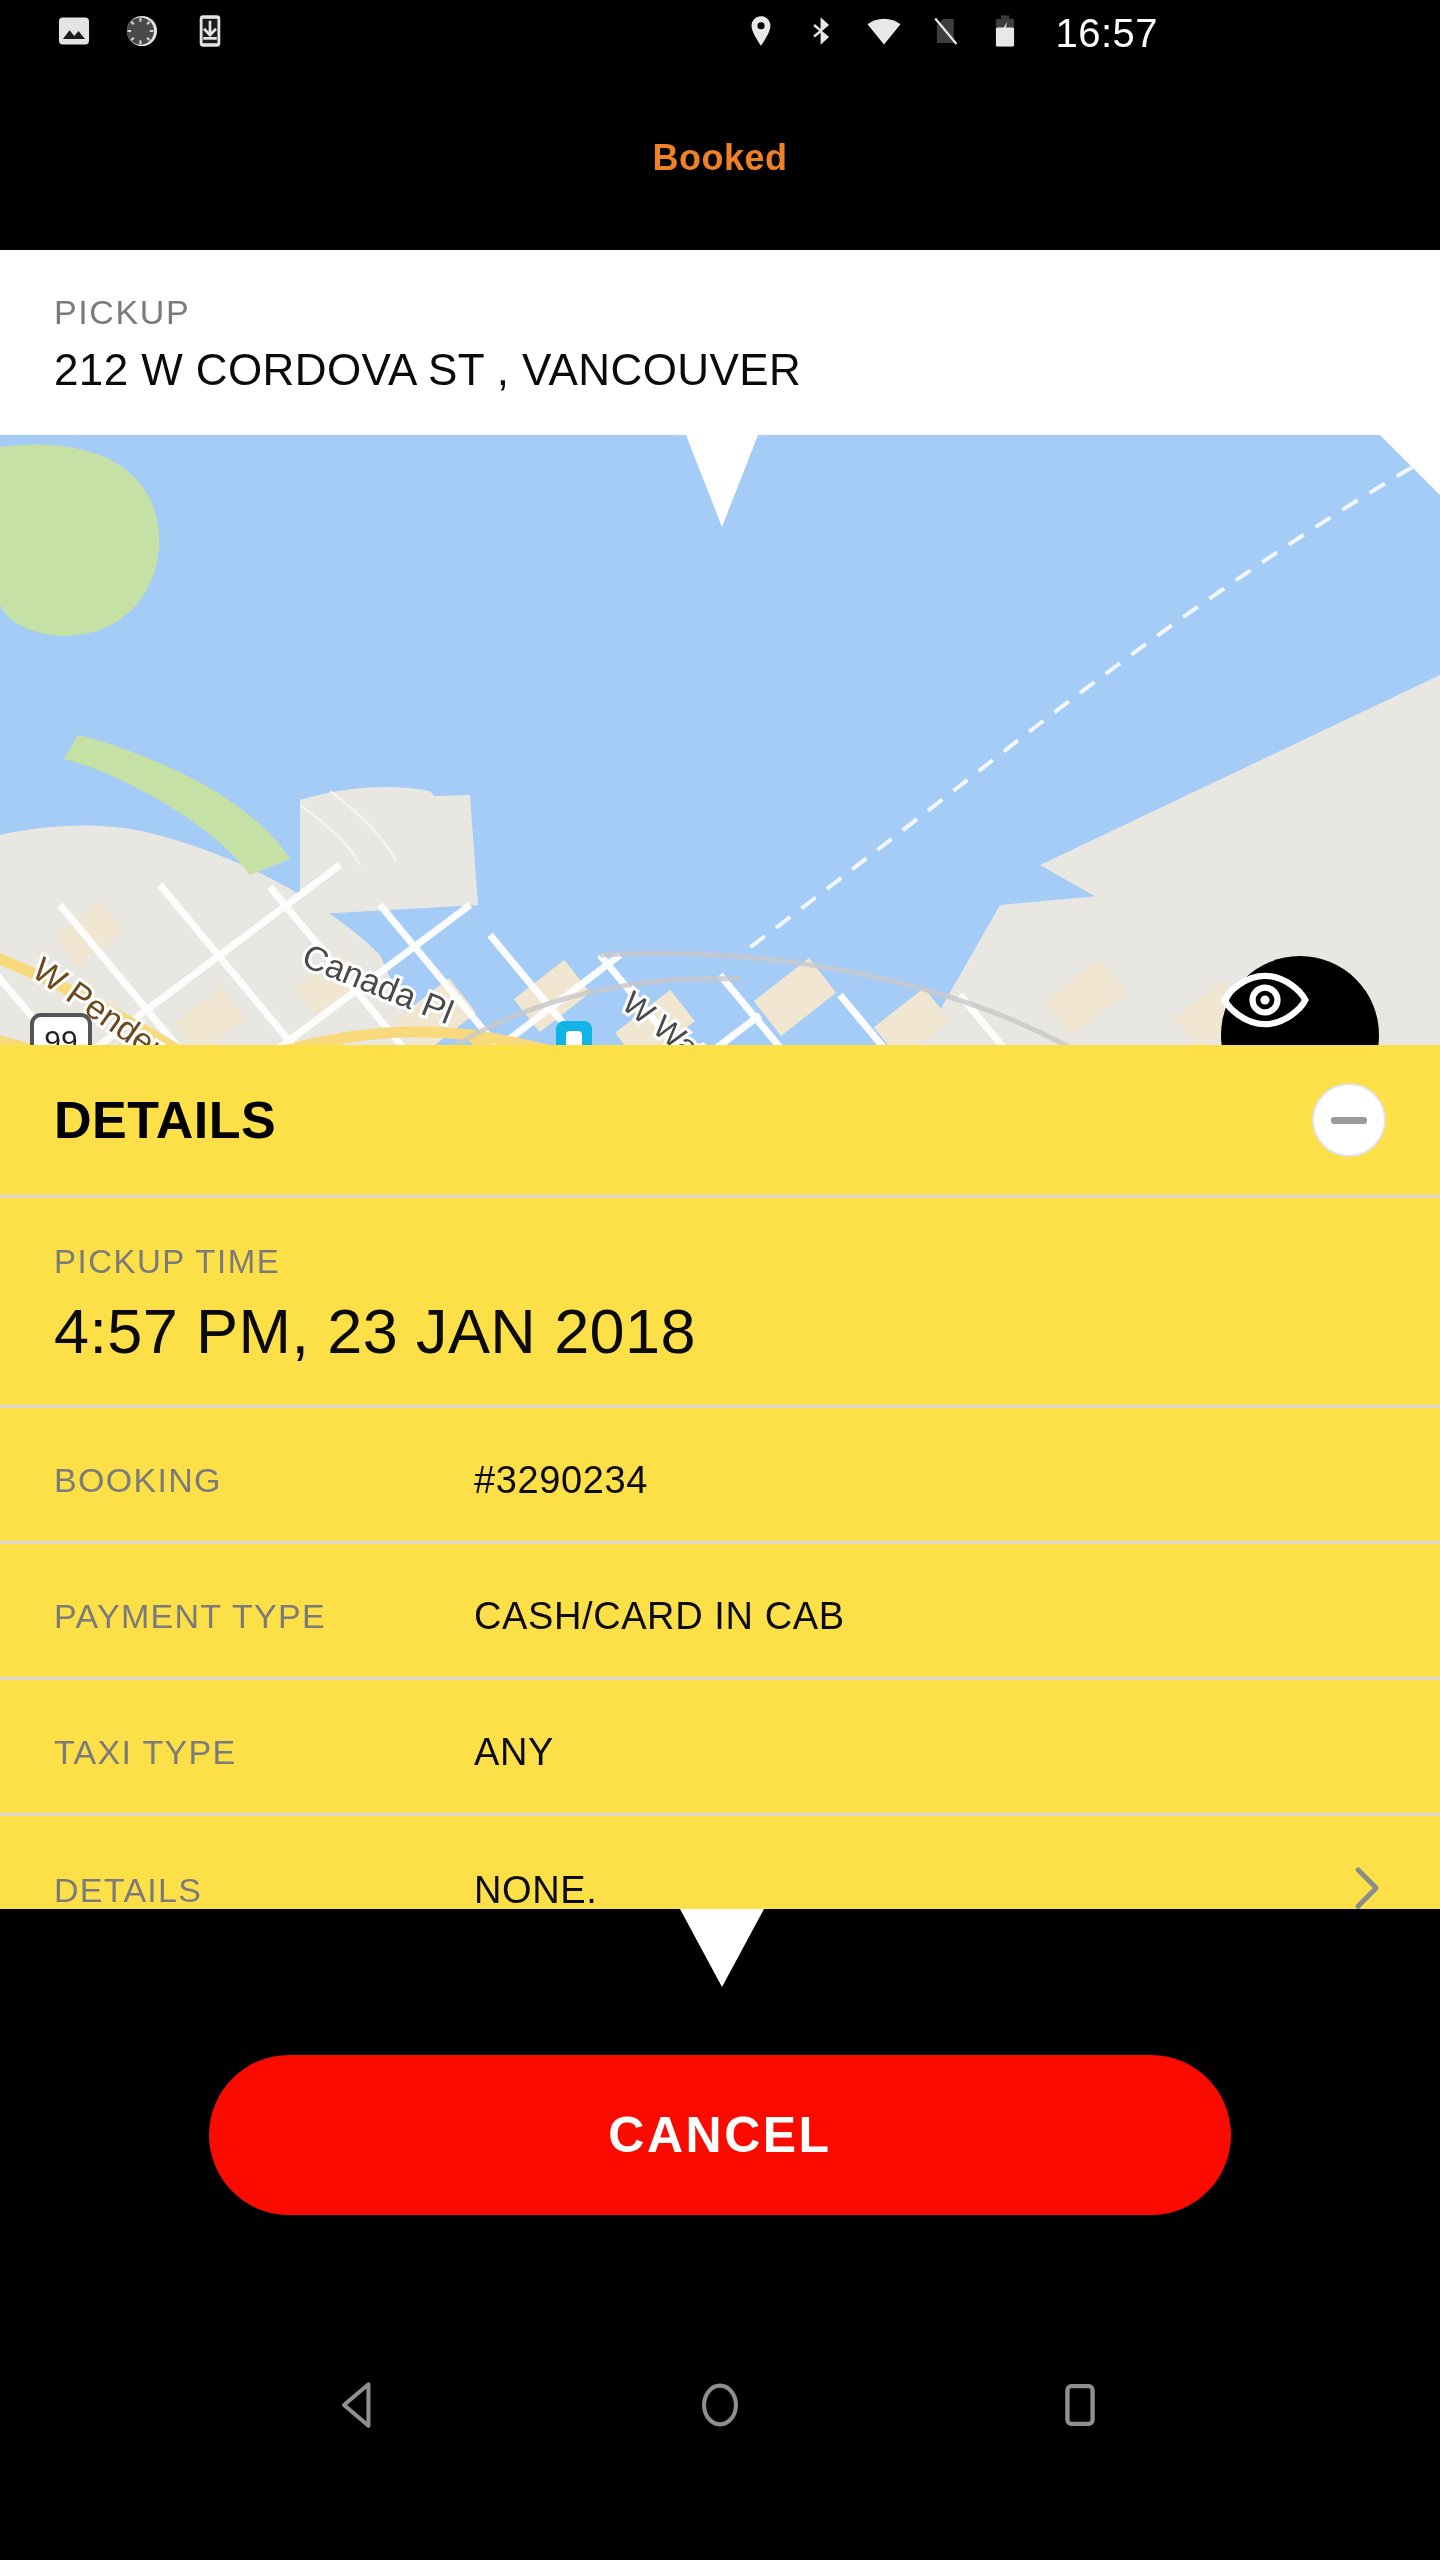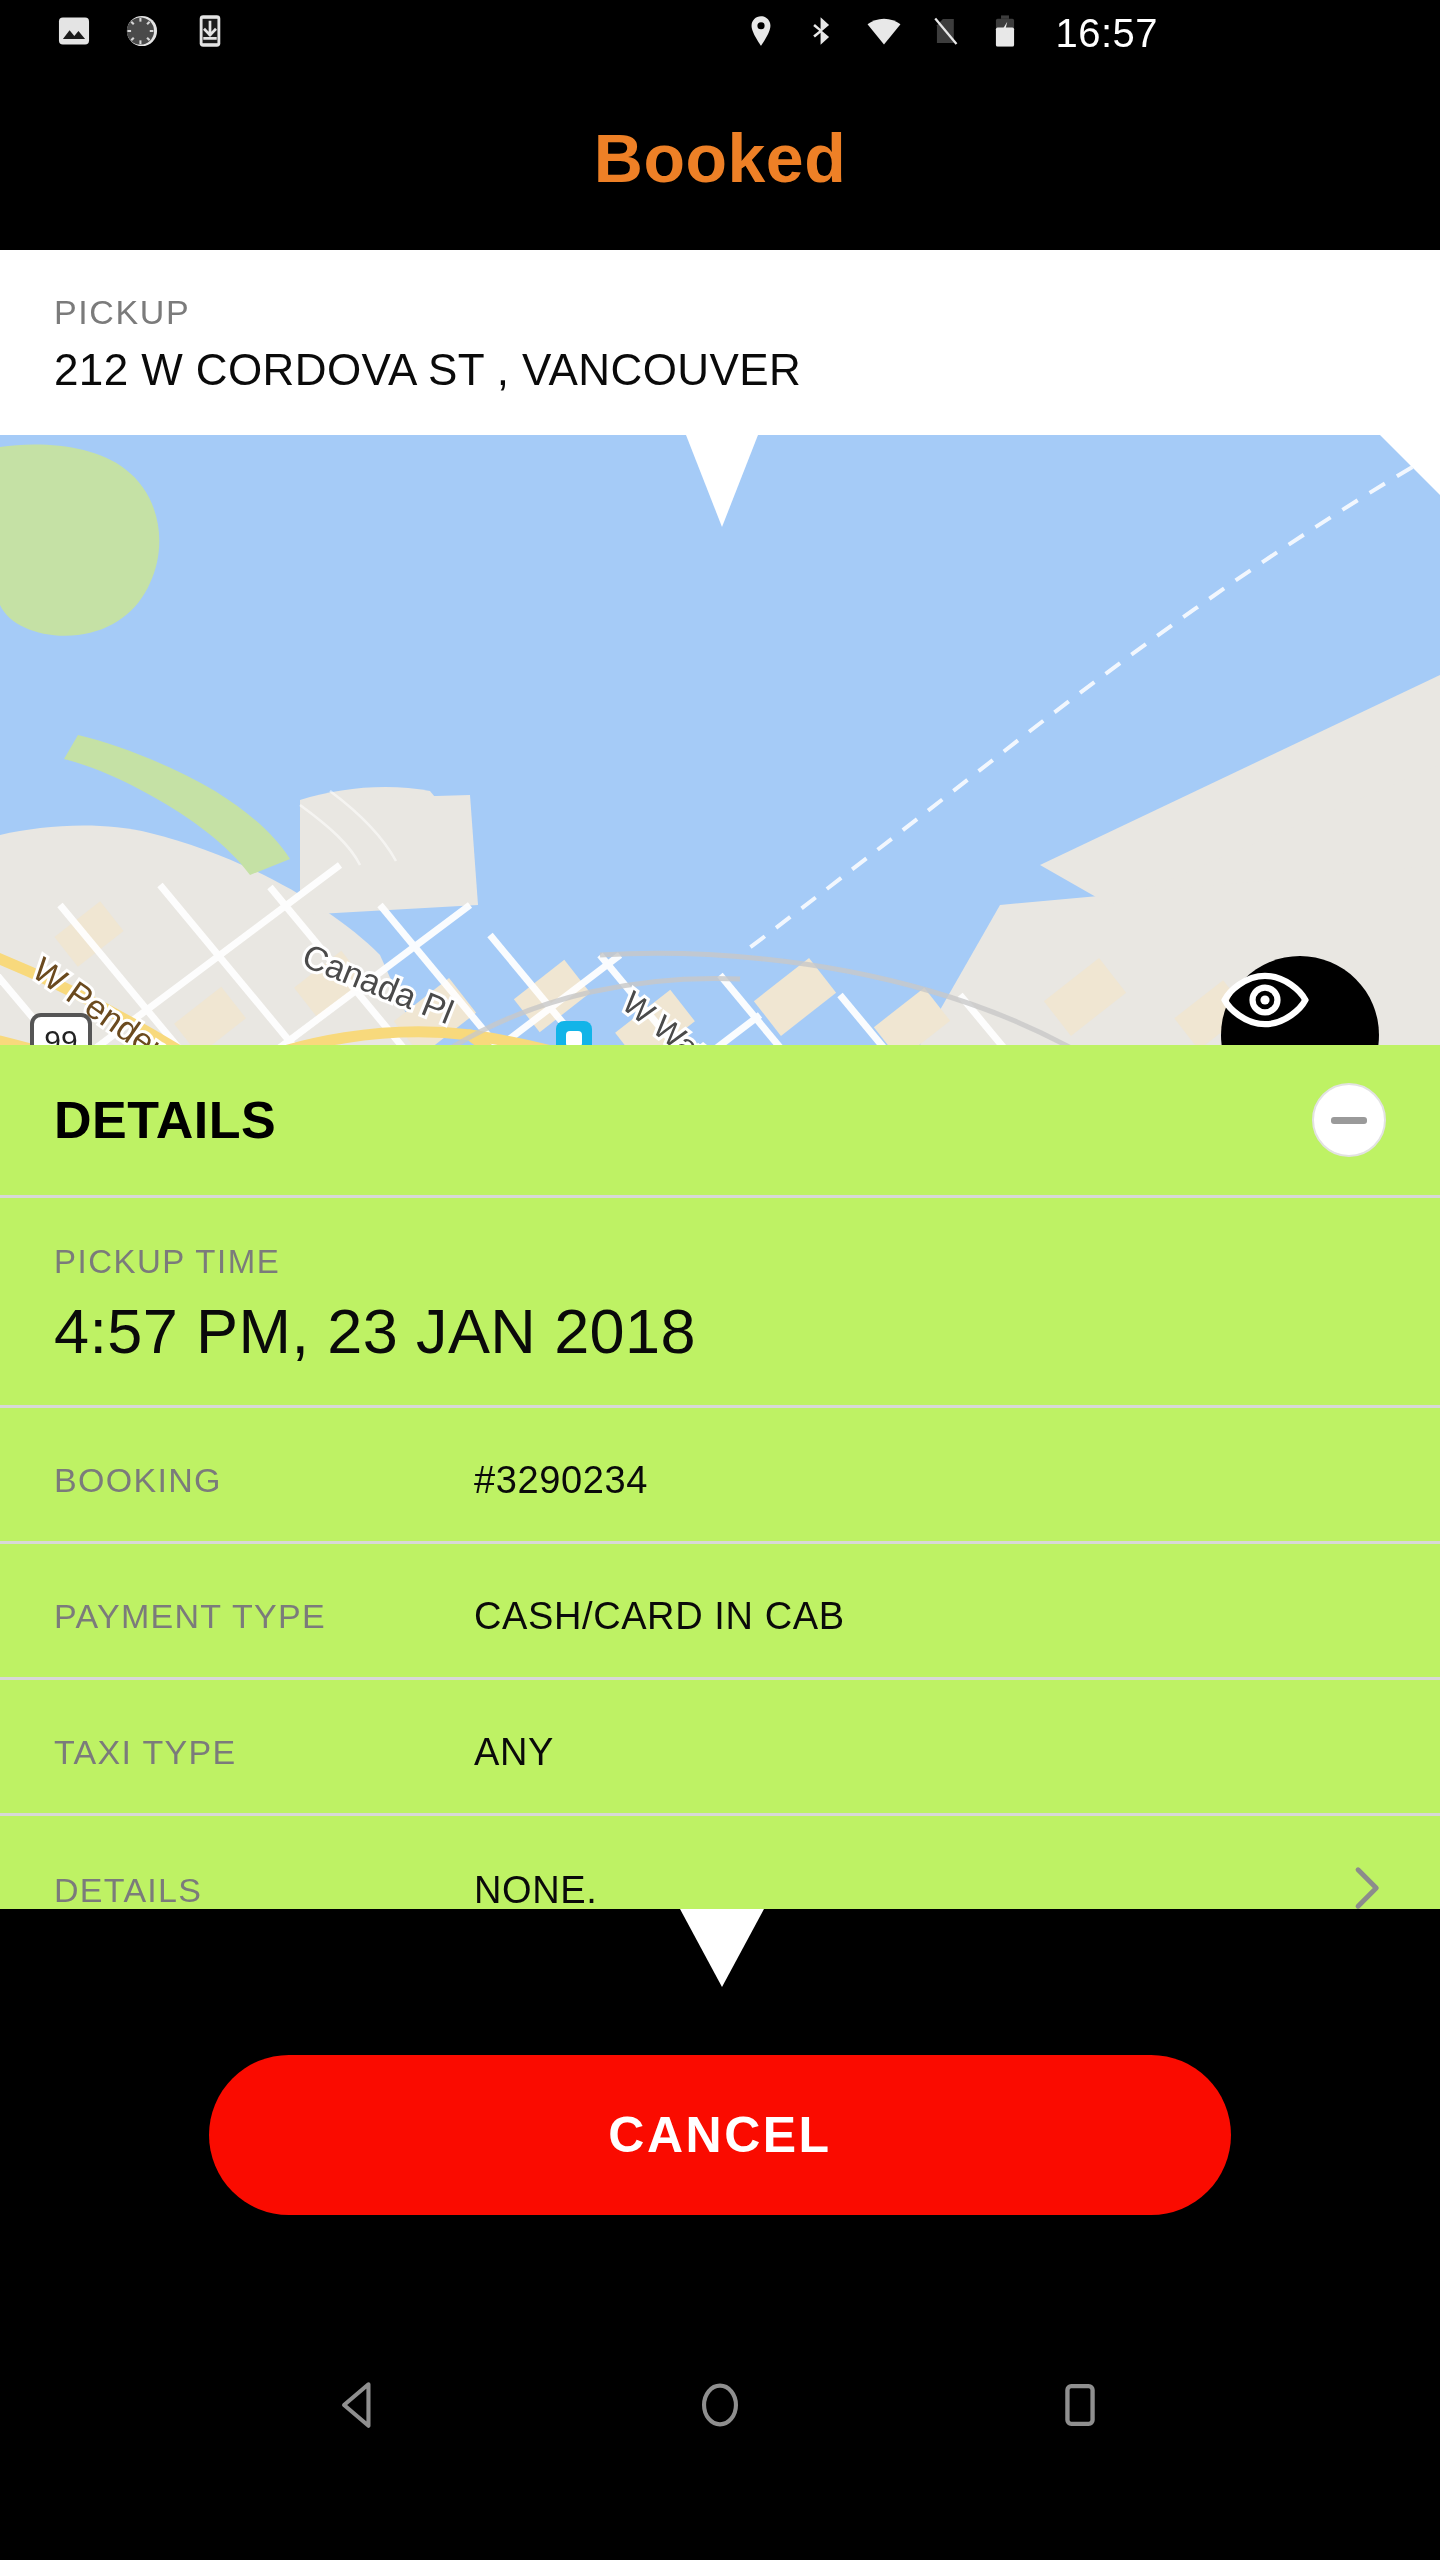--- a/index.html
+++ b/index.html
@@ -22,21 +22,21 @@
     color:#fff; font-size:40px; letter-spacing:0.5px;
     font-family:"Liberation Sans", sans-serif; padding-left:8px;
   }
 
   
   .titlebar{
     position:absolute; top:66px; left:0; width:1440px; height:184px;
     background:#000; display:flex; align-items:center; justify-content:center;
   }
   .title-text{
-    color:#EE8026; font-size:68px; font-weight:bold; letter-spacing:0.5px;
+    color:#EE8026; font-size:36px; font-weight:bold; letter-spacing:0.5px;
   }
 
   
   .pickup-panel{
     position:absolute; top:250px; left:0; width:1440px; height:192px;
     background:#fff; padding:44px 54px 0 54px;
   }
   .pickup-label{
     color:#7b7b7b; font-size:34px; letter-spacing:1.6px; line-height:1.1;
   }
@@ -62,21 +62,21 @@
   .eye-btn{
     position:absolute; top:521px; left:1221px;
     width:158px; height:158px; border-radius:50%;
     background:#000; z-index:6;
     display:flex; align-items:center; justify-content:center;
   }
 
   
   .details-panel{
     position:absolute; top:1045px; left:0; width:1440px; height:955px;
-    background:#bef264;
+    background:#fde047;
   }
   .details-header{
     height:153px; display:flex; align-items:center;
     padding:0 54px; border-bottom:3px solid #d8d8d8;
   }
   .details-title{ font-size:52px; font-weight:bold; color:#000; letter-spacing:0.5px; }
   .collapse-btn{
     margin-left:auto; width:74px; height:74px; border-radius:50%;
     border:2px solid #e2e2e2; background:#fff;
     display:flex; align-items:center; justify-content:center;

